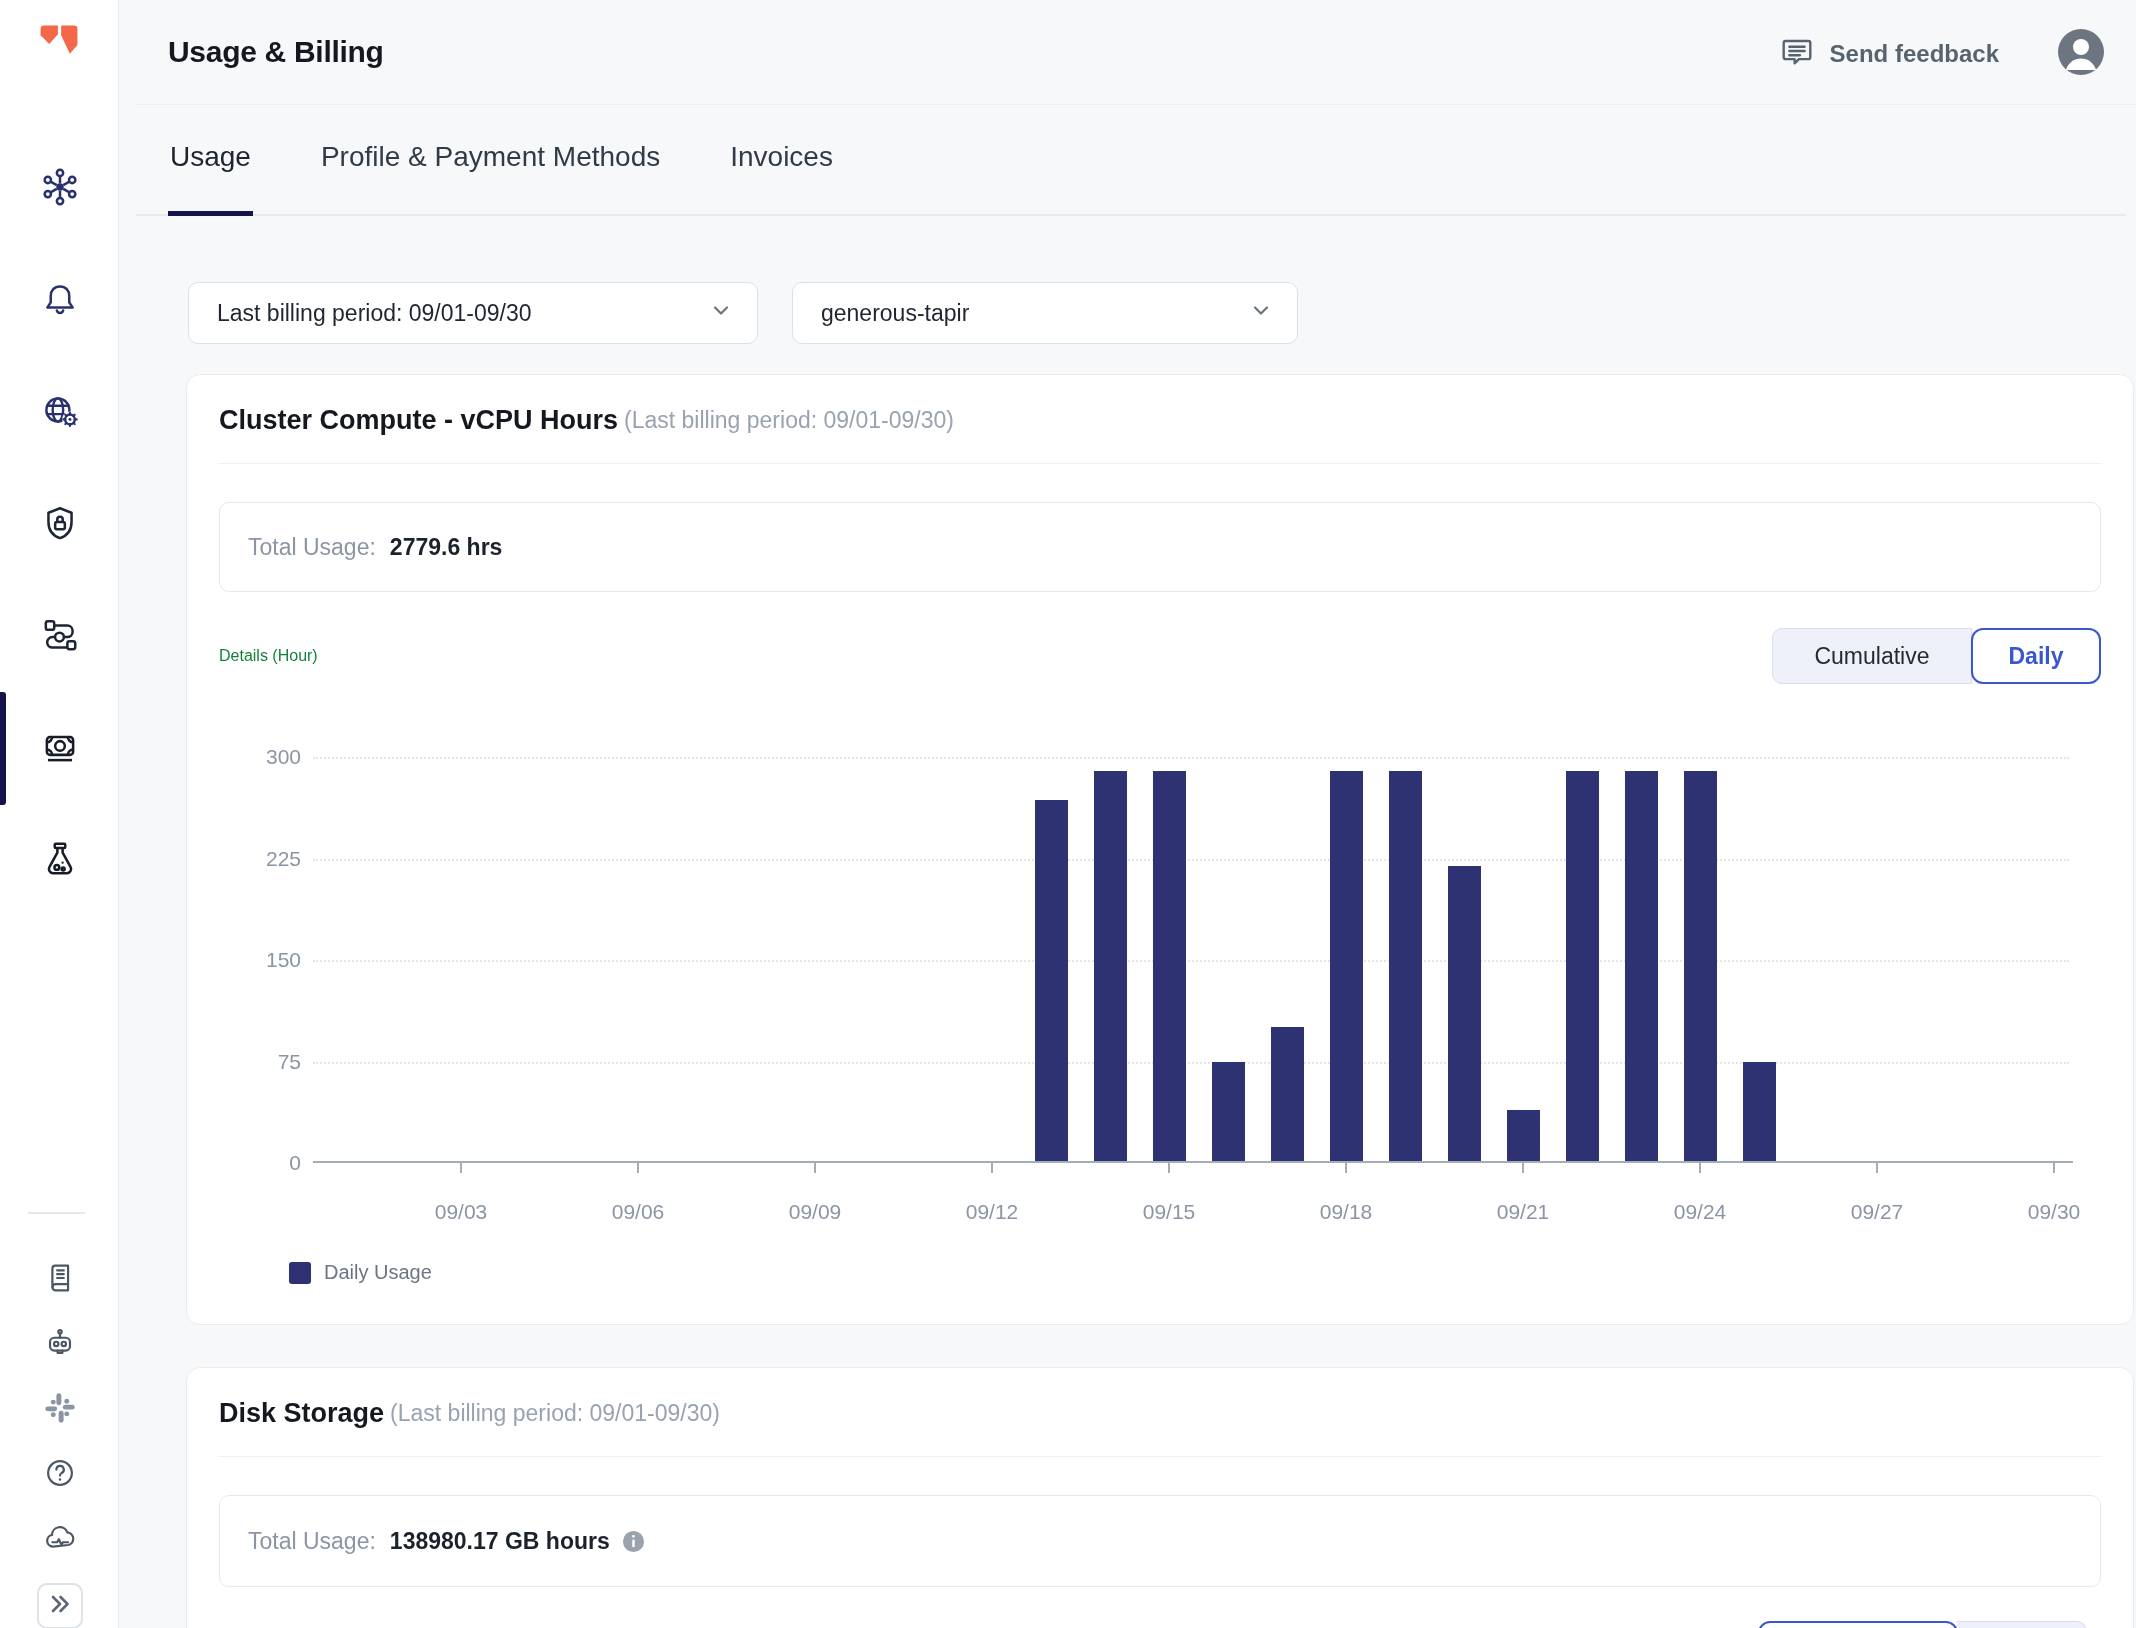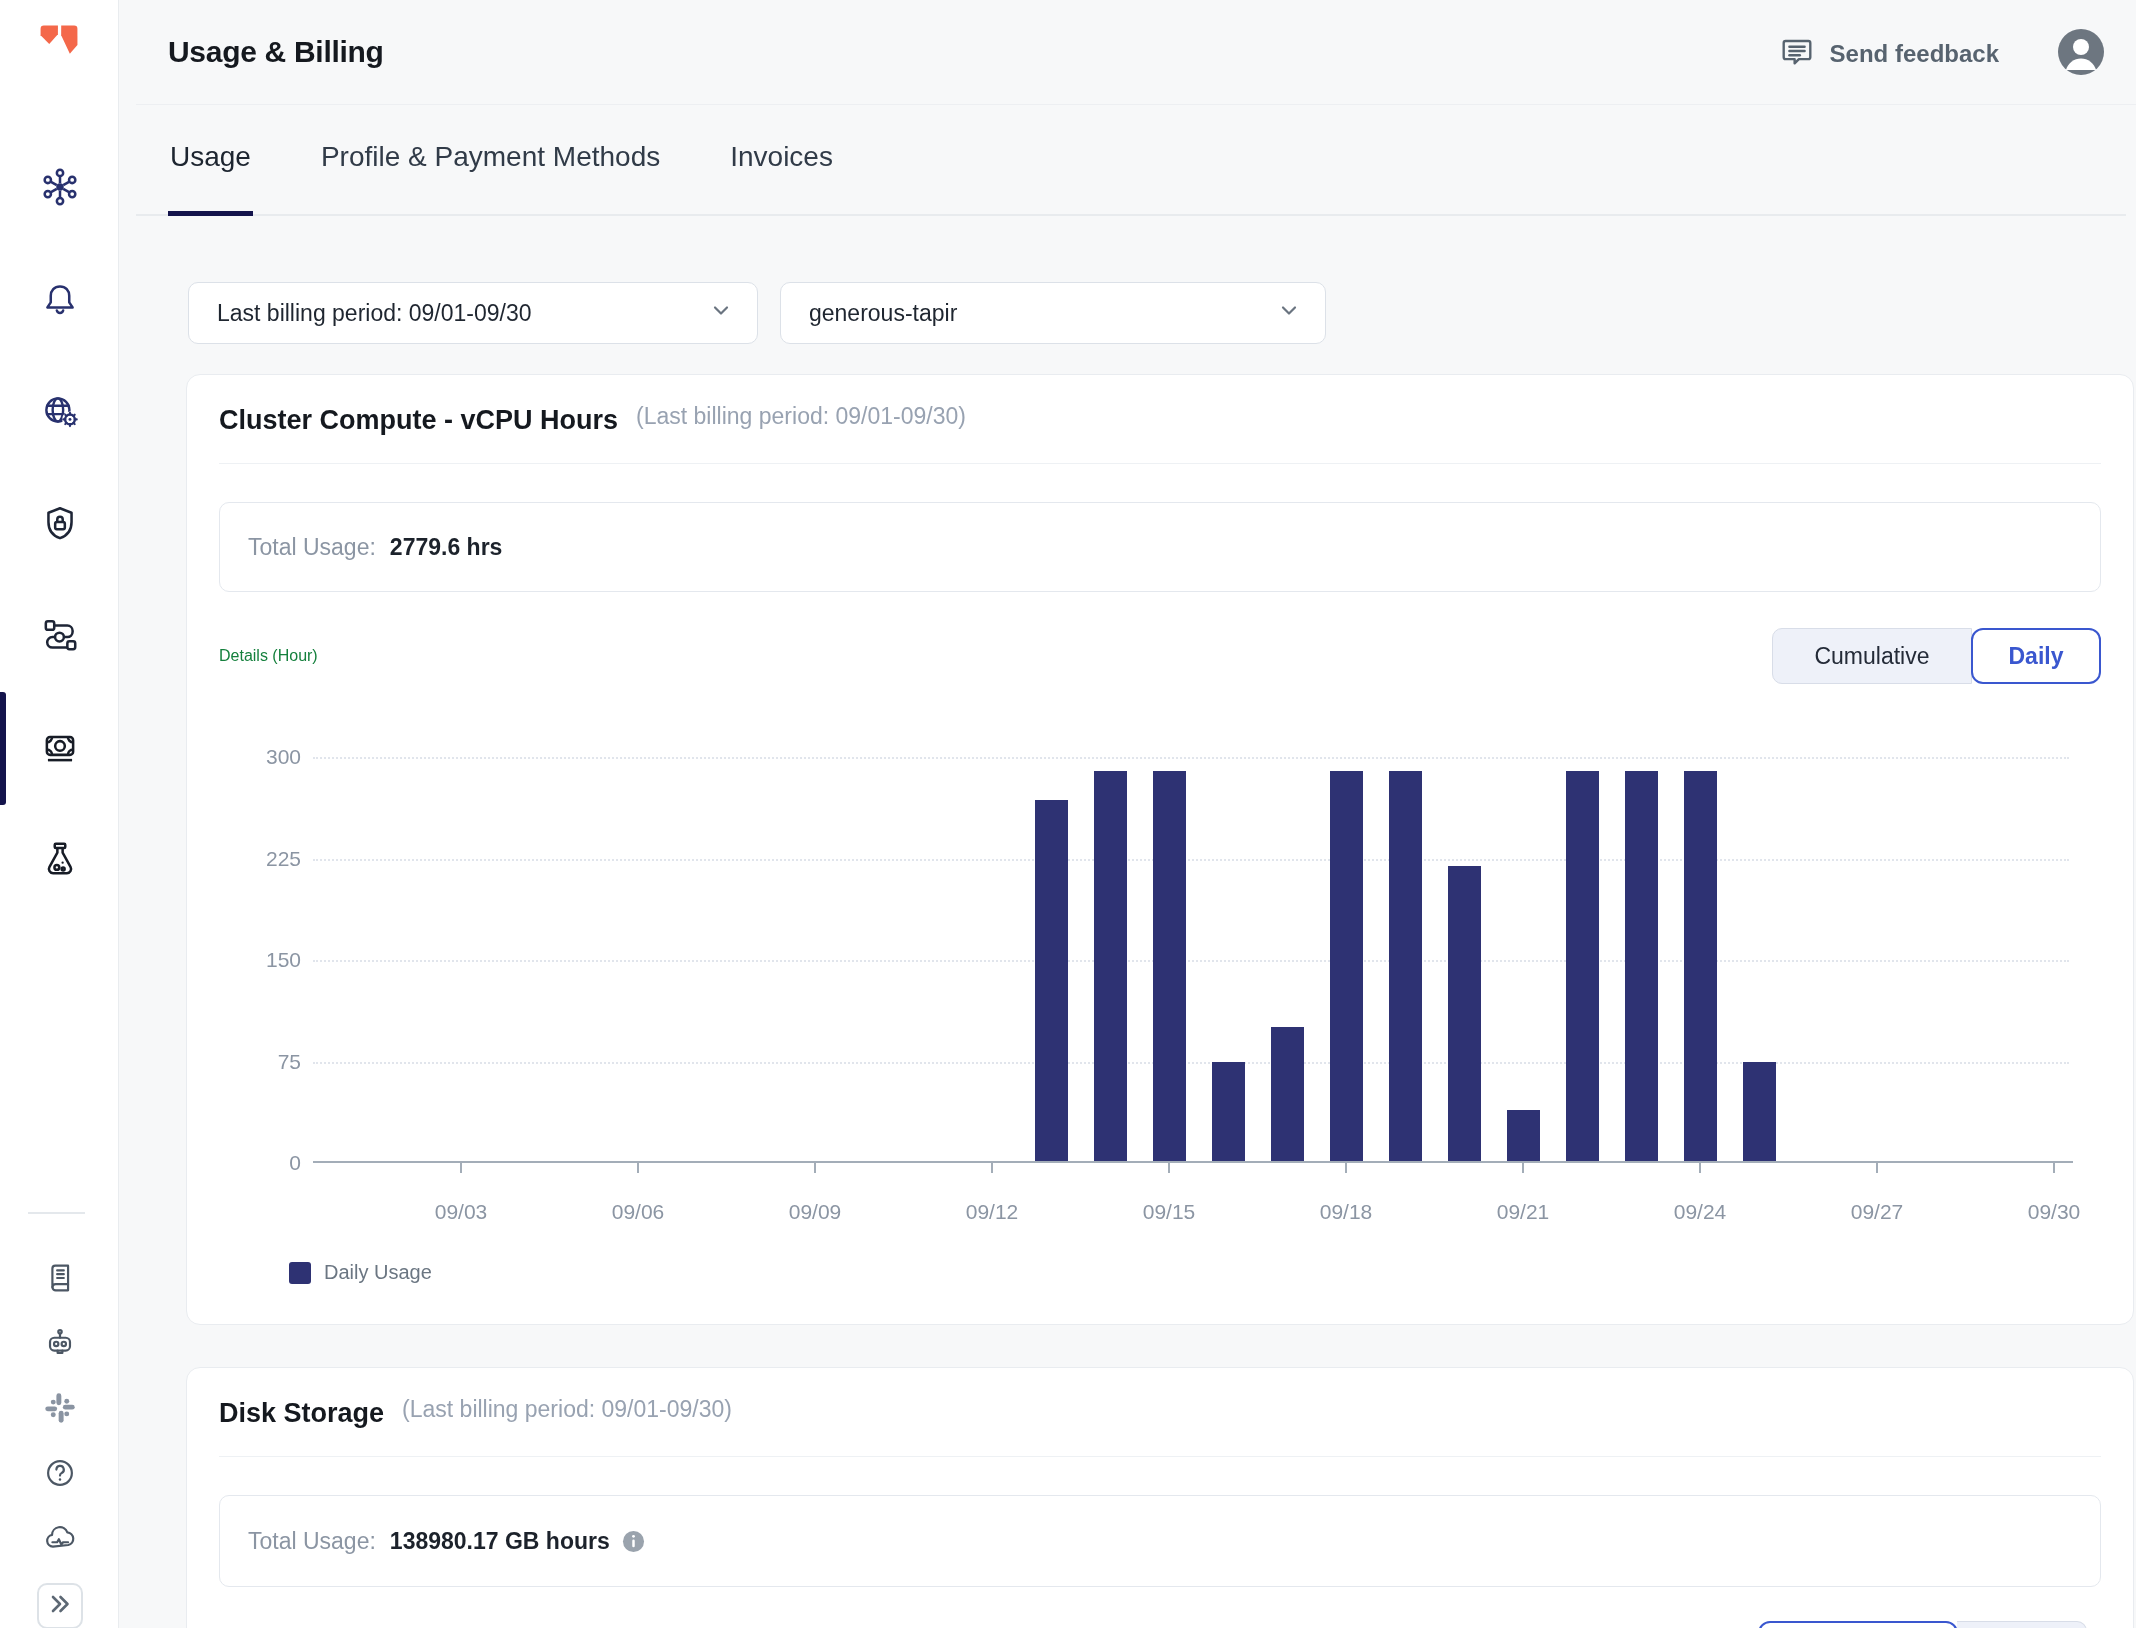--- a/index.html
+++ b/index.html
@@ -43,27 +43,27 @@
   .tab.active { color:#1d2530; font-weight:500; }
   .tab.active::after { content:""; position:absolute; left:0; right:0; bottom:-2px;
     height:5px; background:#14144c; }
 
   .filters { margin:66px 0 0 52px; display:flex; gap:22px; }
   .select { height:62px; background:#fff; border:1px solid #dce1e8; border-radius:10px;
     display:flex; align-items:center; padding:0 24px 0 28px; font-size:23px;
     color:#1f2630; cursor:pointer; }
   .select .chev { margin-left:auto; }
   .select.period { width:570px; }
-  .select.cluster { width:546px; }
+  .select.cluster { width:506px;margin-left:12px; }
 
   .card { background:#fff; border:1px solid #e9ecf0; border-radius:14px;
     margin:0 18px 0 50px; }
   .card.compute { margin-top:30px; height:951px; }
   .card.disk { margin-top:42px; height:400px; }
-  .card-head { padding:28px 32px 0; display:flex; align-items:flex-start; gap:18px; }
+  .card-head { padding:28px 32px 0; display:flex; align-items:center; gap:6px; }
   .card-title { font-size:27px; font-weight:700; color:#15191f; line-height:34px; }
   .card-period { font-size:23px; color:#98a2b1; }
   .card-divider { margin:26px 32px 0; border-top:1px solid #eef1f4; }
   .total-box { margin:38px 32px 0; height:90px; border:1px solid #e4e8ee;
     border-radius:10px; display:flex; align-items:center; padding-left:28px;
     font-size:23px; }
   .total-label { color:#8b95a3; }
   .total-value { color:#1c222b; font-weight:700; margin-left:14px; }
   .disk .total-box { height:92px; }
   .info-icon { width:23px; height:23px; margin-left:12px; }

